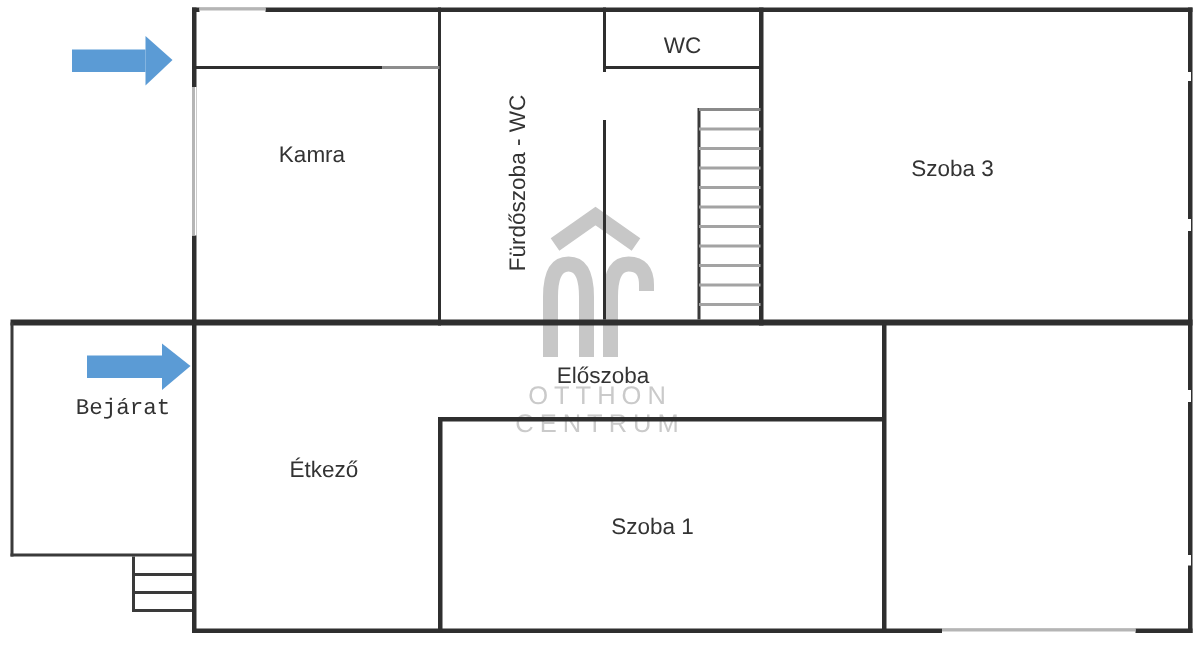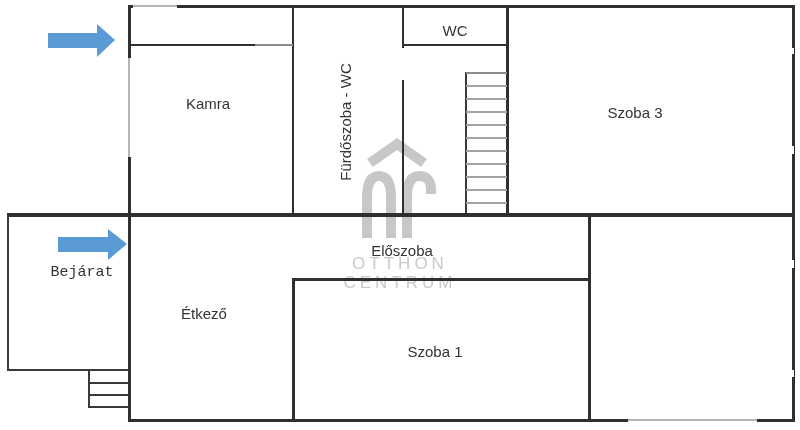--- a/index.html
+++ b/index.html
@@ -91,18 +91,18 @@
   <div class="arrow-body" style="left:48px;top:33px;width:49px;height:15px;"></div>
   <div class="arrow-head" style="left:97px;top:24px;border-left:18px solid #5b9bd5;border-top:16px solid transparent;border-bottom:17px solid transparent;"></div>
   <div class="arrow-body" style="left:58px;top:237px;width:50px;height:15px;"></div>
   <div class="arrow-head" style="left:108px;top:229px;border-left:19px solid #5b9bd5;border-top:15px solid transparent;border-bottom:16px solid transparent;"></div>
 
   <div class="lbl" style="left:128px;top:46px;width:160px;height:115px;">Kamra</div>
   <div class="lbl rot" style="left:265px;top:112px;width:160px;height:20px;">Fürdőszoba - WC</div>
   <div class="lbl" style="left:403px;top:12px;width:104px;height:36px;text-align:center;">WC</div>
   <div class="lbl" style="left:520px;top:7px;width:230px;height:210px;">Szoba 3</div>
   <div class="lbl" style="left:352px;top:240px;width:100px;height:20px;">Előszoba</div>
-  <div class="lbl" style="left:124px;top:303px;width:160px;height:20px;text-align:center;">Étkező</div>
+  <div class="lbl" style="left:136px;top:303px;width:160px;height:20px;text-align:center;">Étkező</div>
   <div class="lbl" style="left:385px;top:341px;width:100px;height:20px;">Szoba 1</div>
 
   <div class="lbl" style="left:32px;top:262px;width:100px;height:20px;font-family:Liberation Mono, monospace;">Bejárat</div>
 
 </div>
 
 </body></html>

